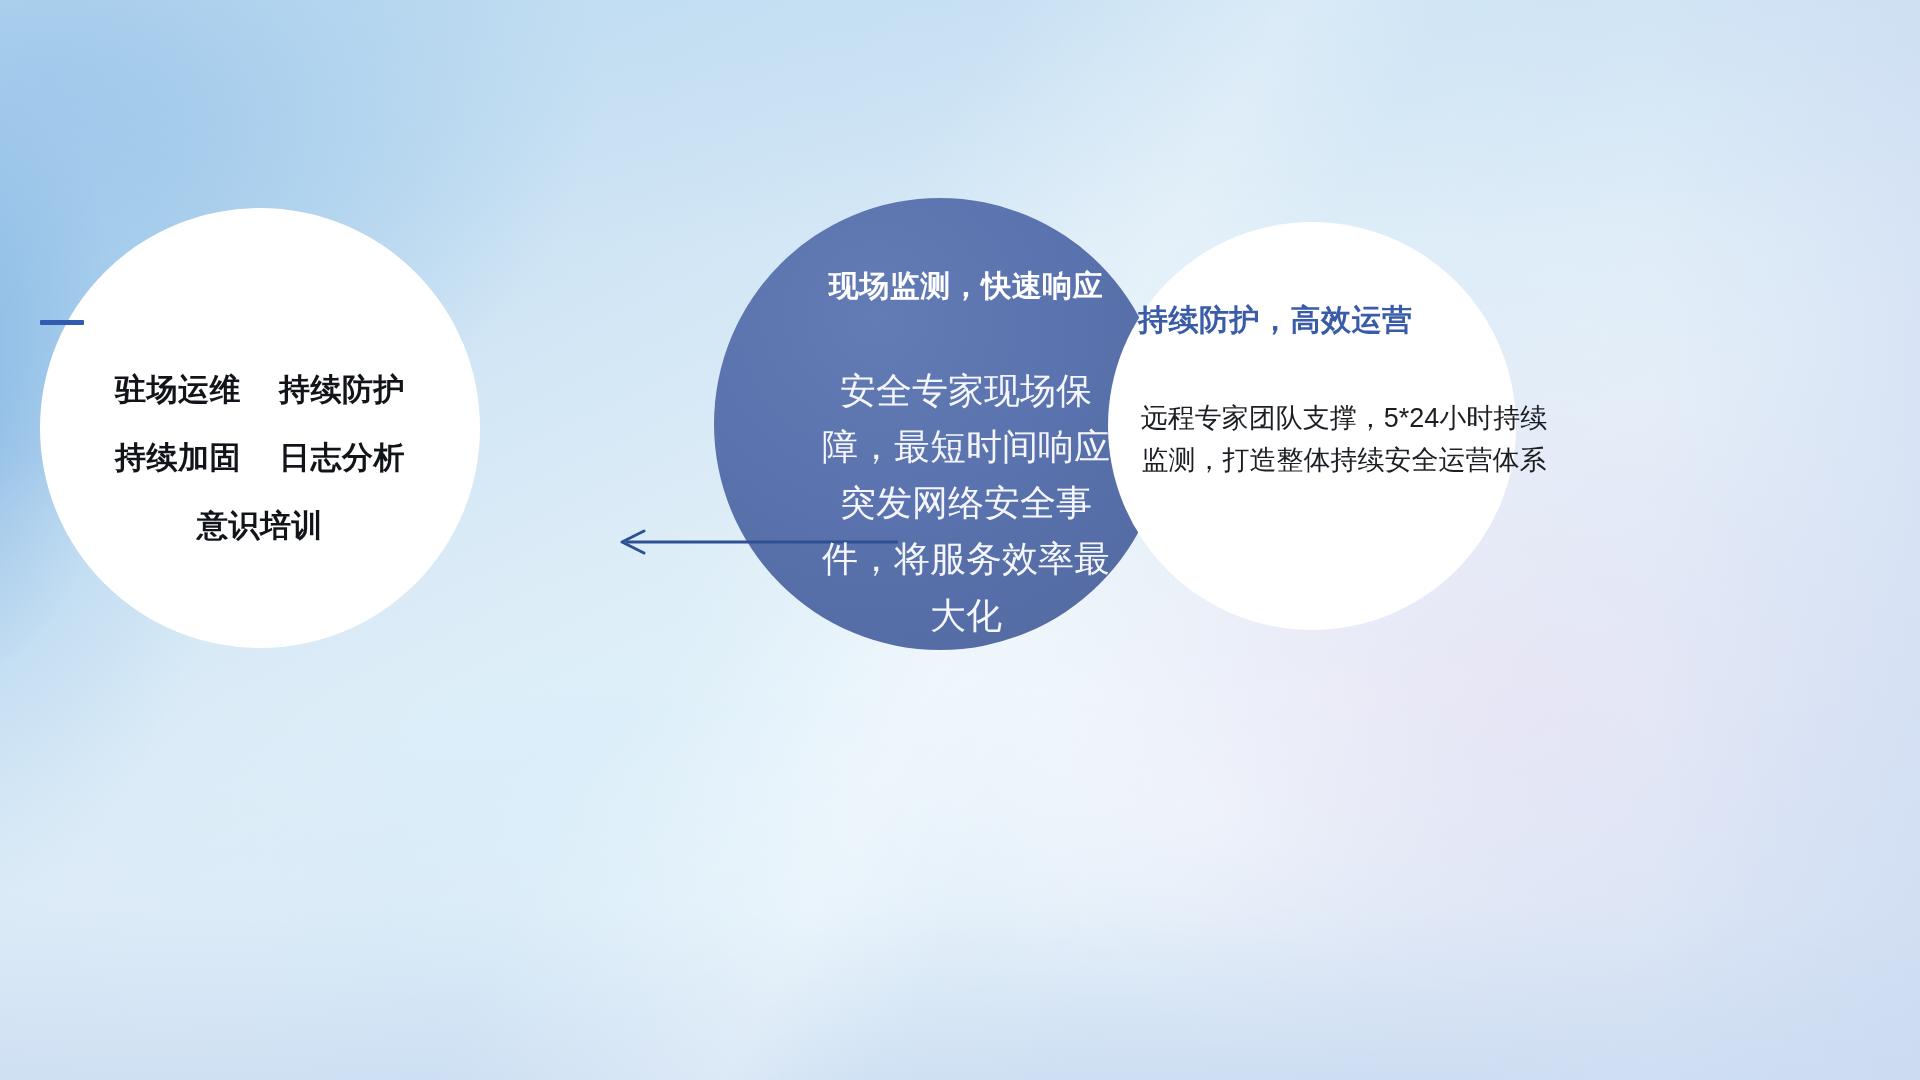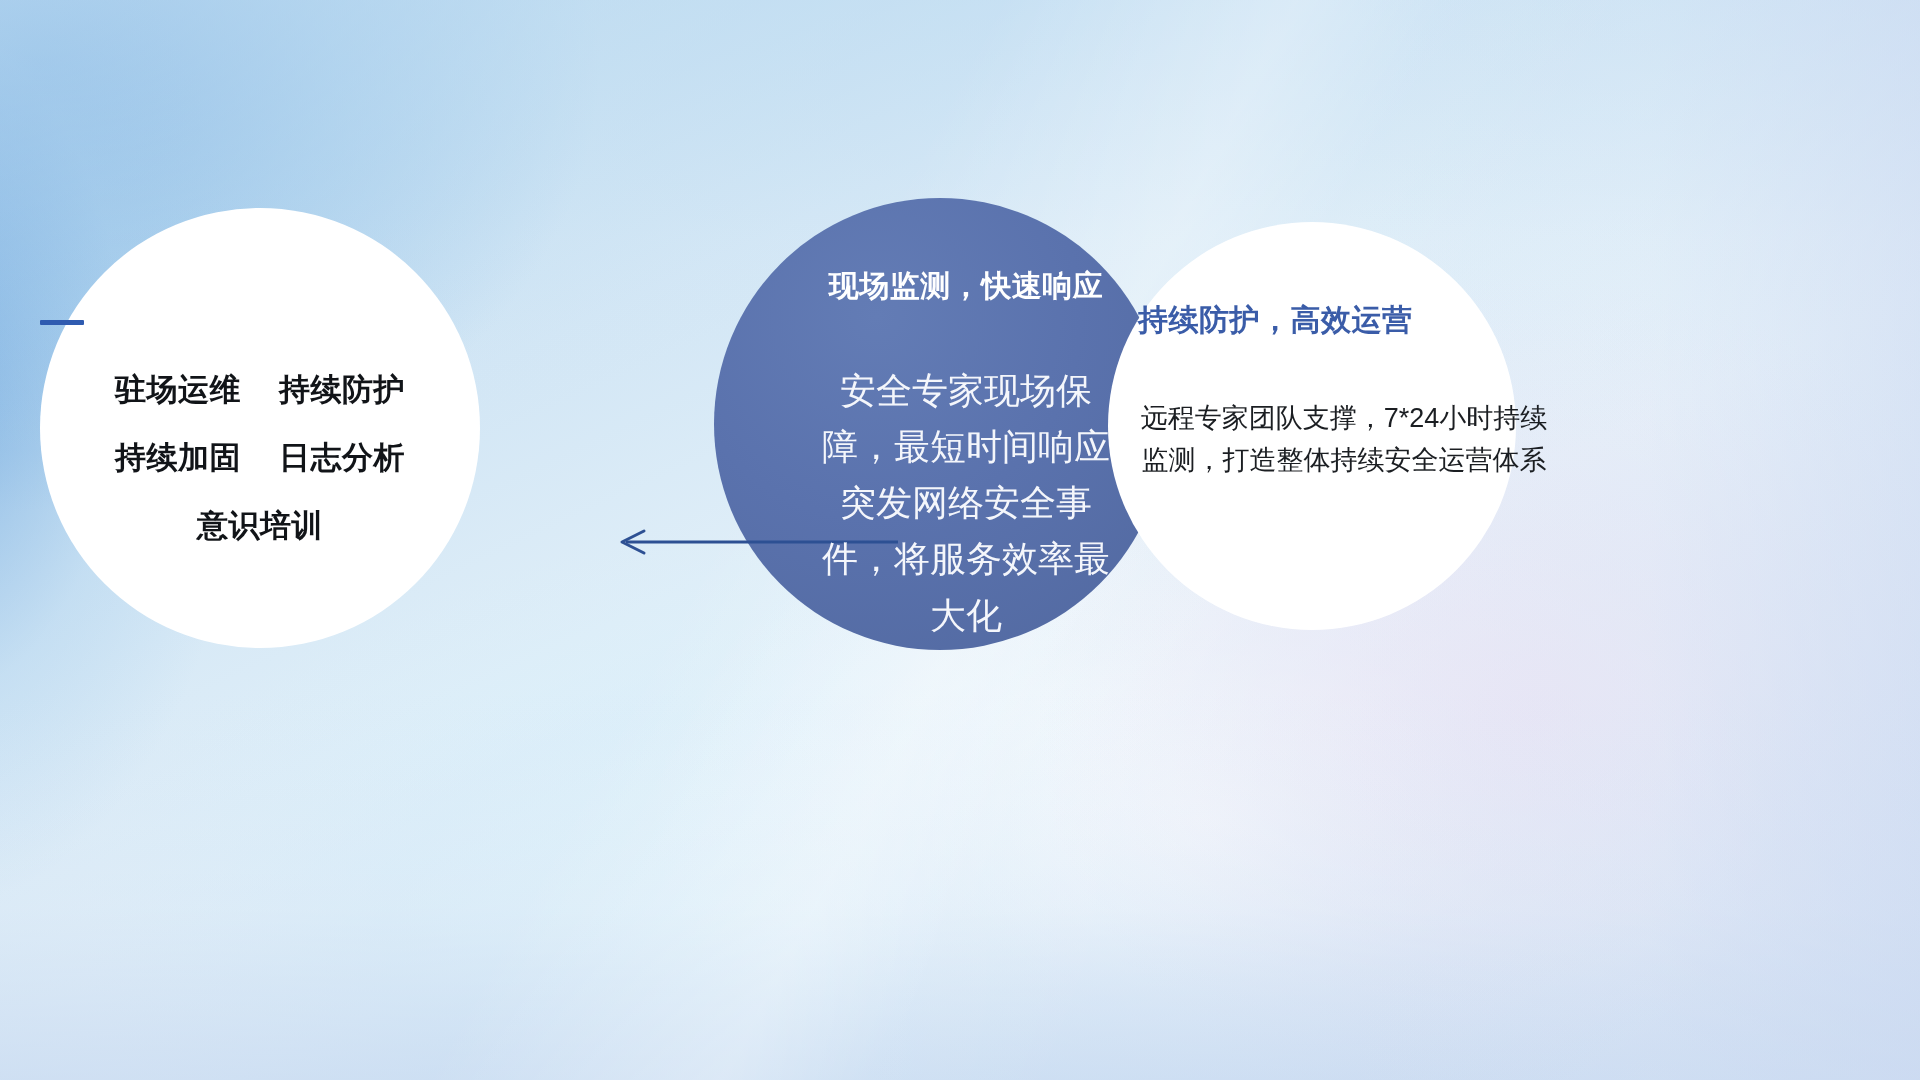--- a/index.html
+++ b/index.html
@@ -256,16 +256,16 @@
     </div>
   </div>
 
   <div id="center-content">
     <div id="center-title">现场监测，快速响应</div>
     <div id="center-body">安全专家现场保障，最短时间响应突发网络安全事件，将服务效率最大化</div>
   </div>
 
   <div id="right-content">
     <div id="right-title">持续防护，高效运营</div>
-    <div id="right-body">远程专家团队支撑，7*24小时持续监测，打造整体持续安全运营体系</div>
+    <div id="right-body">远程专家团队支撑，5*24小时持续监测，打造整体持续安全运营体系</div>
   </div>
 
 </div>
 
 </body></html>

